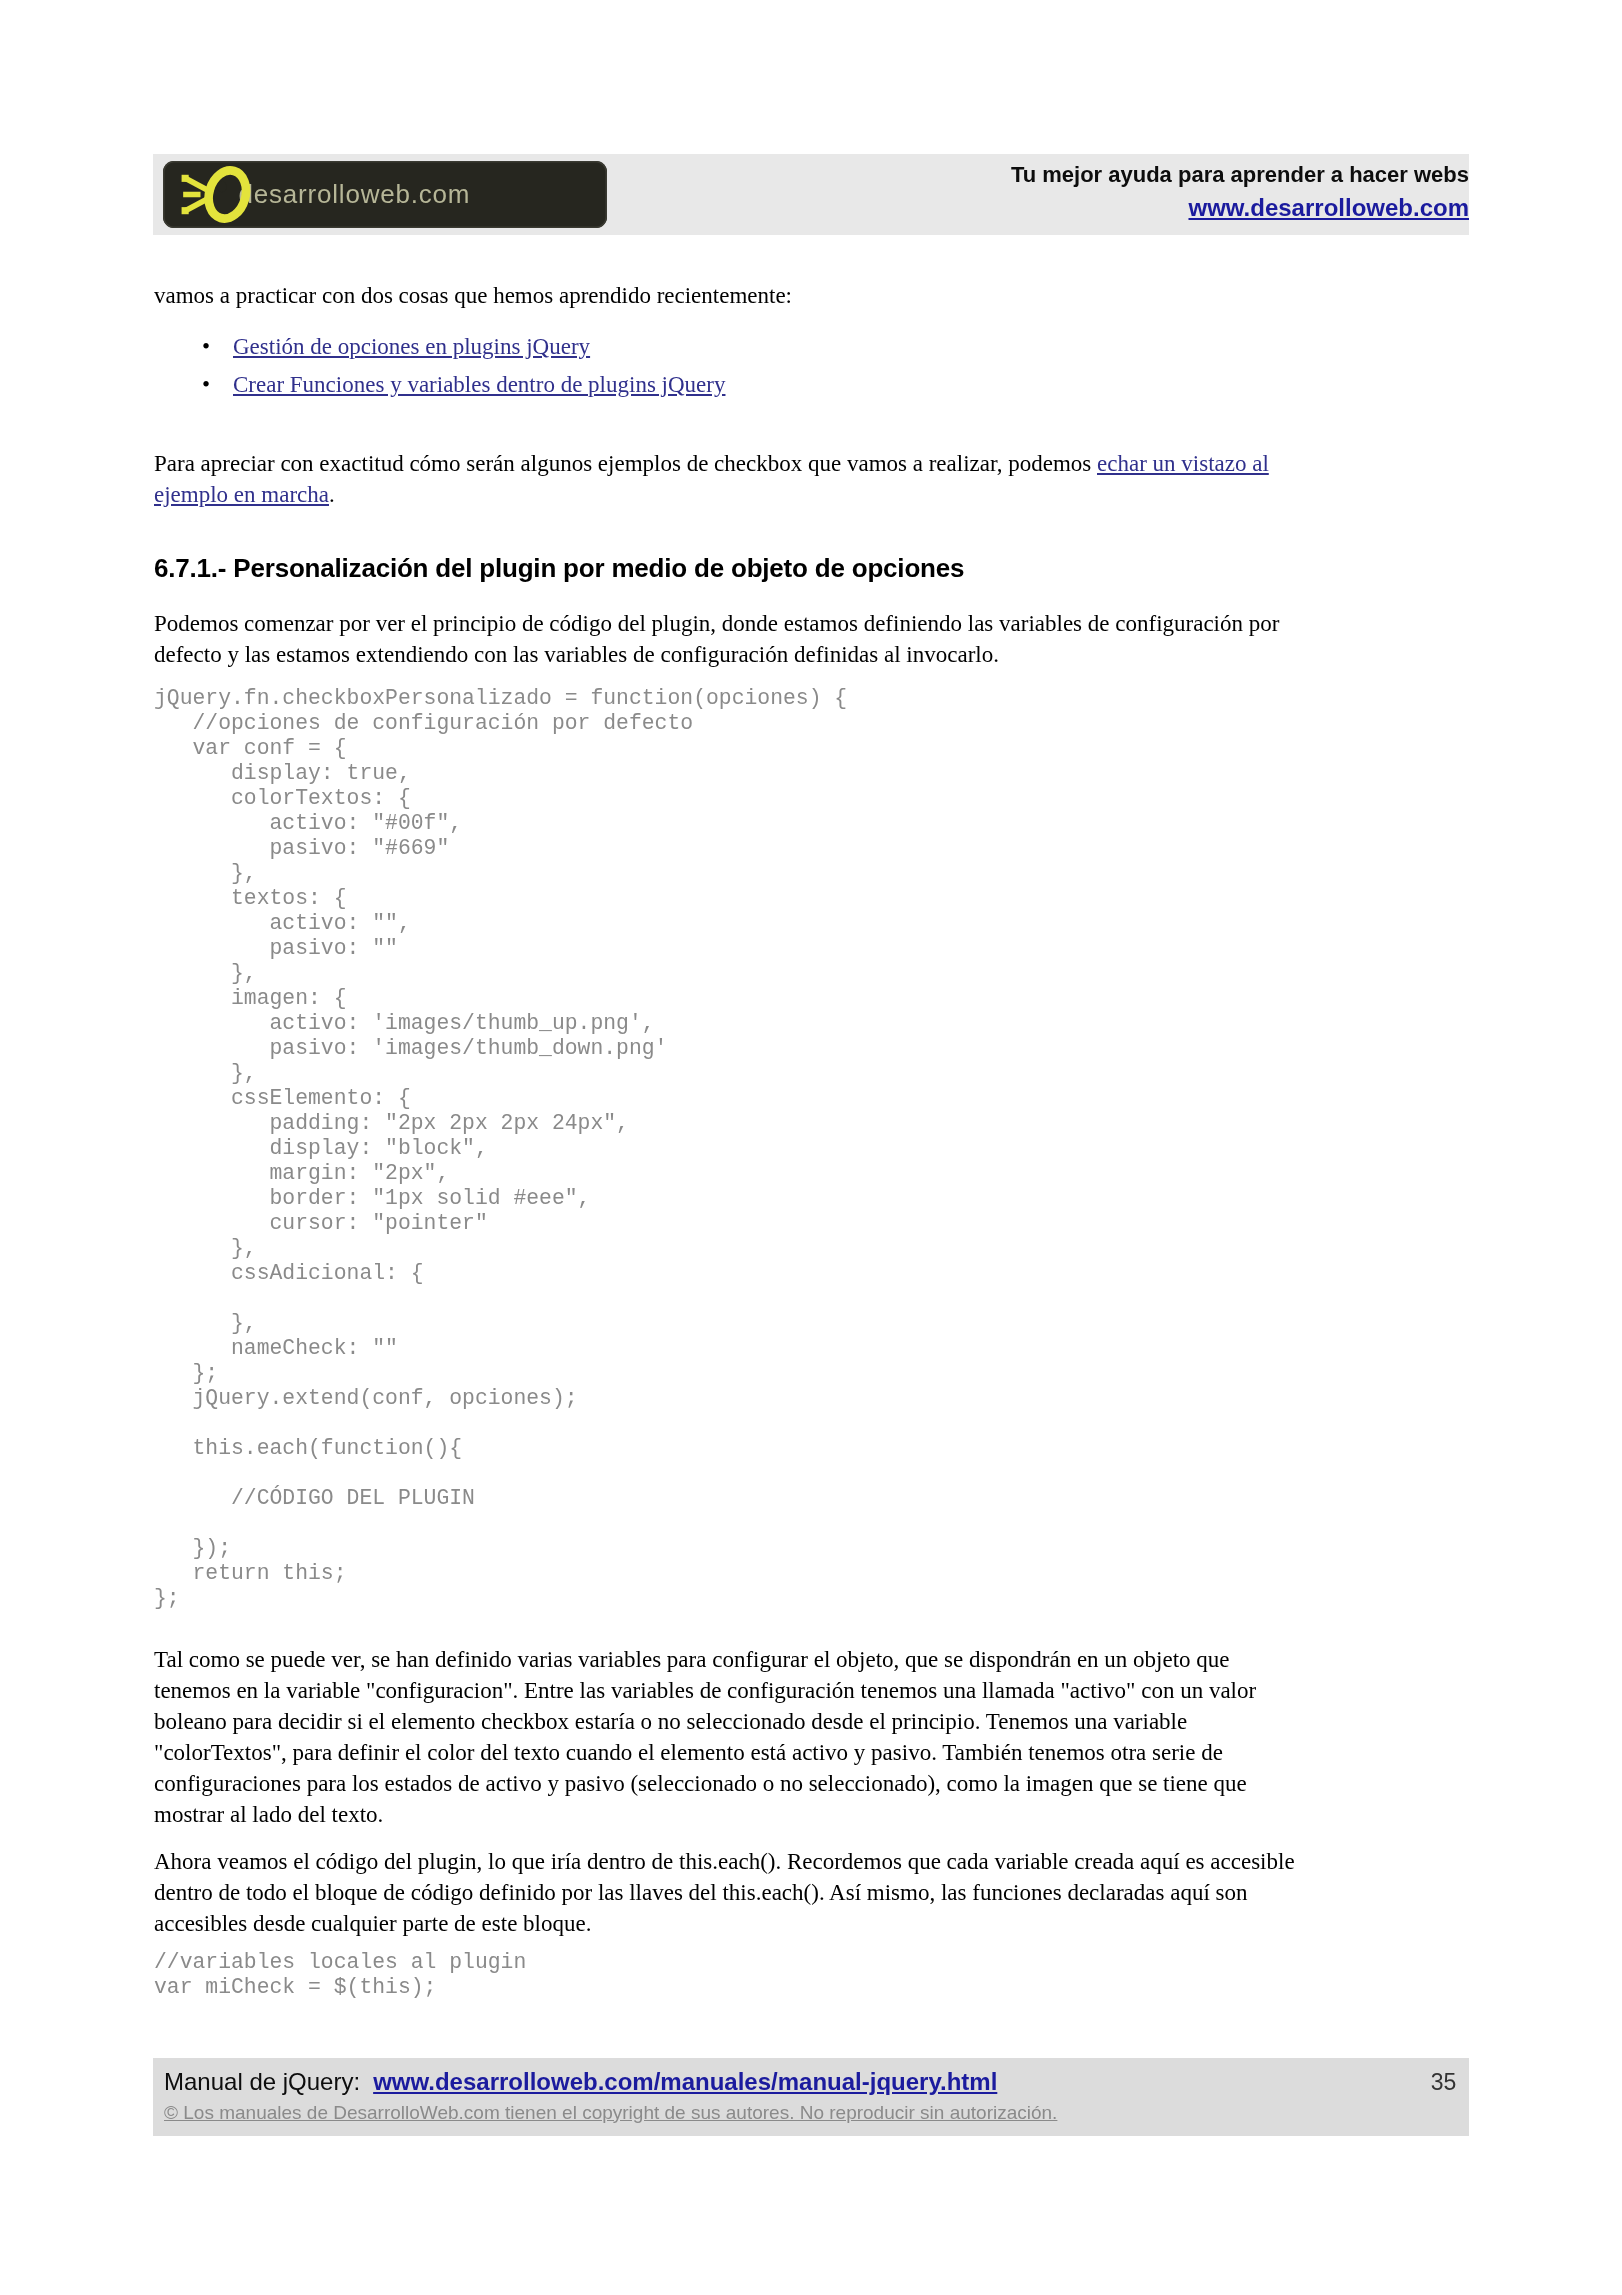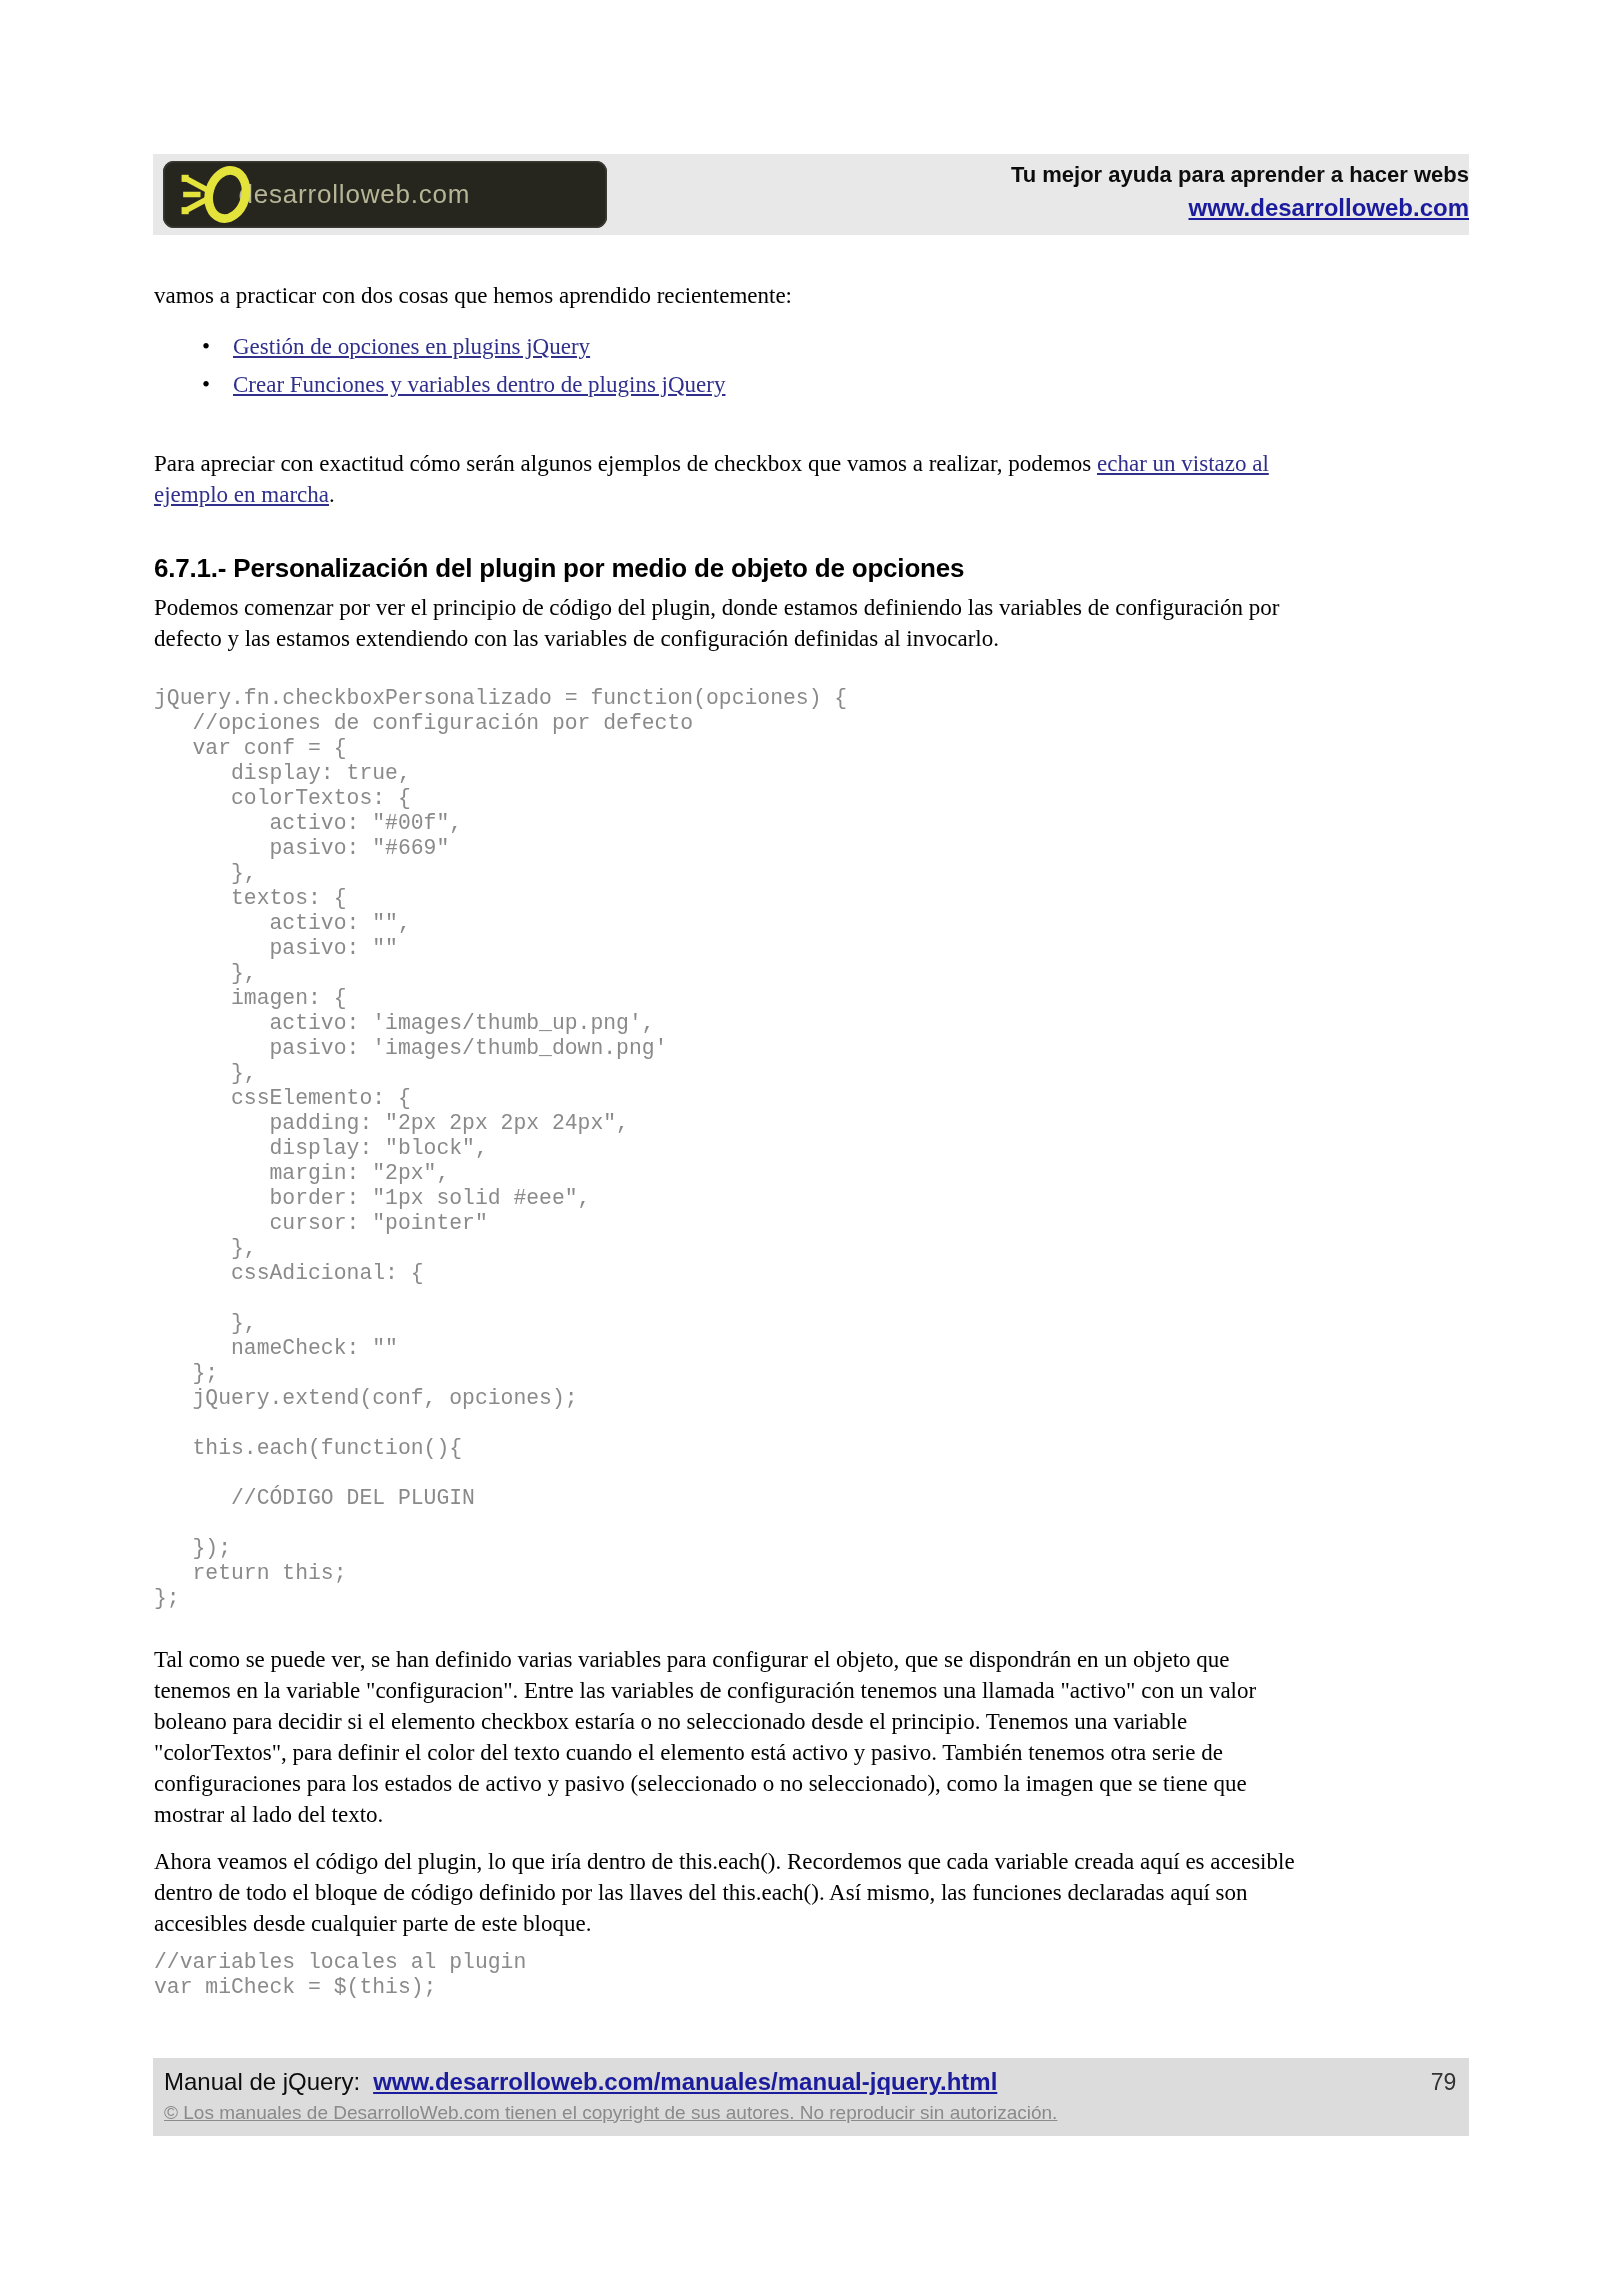--- a/index.html
+++ b/index.html
@@ -61,21 +61,21 @@
 
   #para-apreciar { top:448px; }
 
   #section-heading {
     top:553px;
     font-family:"Liberation Sans", sans-serif;
     font-weight:bold; font-size:26px; letter-spacing:-0.2px;
     color:#000;
   }
 
-  #para-podemos { top:592px; }
+  #para-podemos { top:608px; }
 
   .code {
     font-family:"Liberation Mono", monospace;
     font-size:21.4px; color:#8a8a8a;
   }
   .code > div { white-space:pre; line-height:25px; min-height:25px; }
   #code-block-1 { top:686px; }
   #code-block-2 { top:1950px; }
 
   #para-tal   { top:1644px; }
@@ -206,17 +206,17 @@
     <div>//variables locales al plugin</div>
     <div>var miCheck = $(this);</div>
   </div>
 
 <div id="footer-bar" class="abs">
   <div id="footer-line1">
     <span>
       <span id="footer-label">Manual de jQuery:</span>
       <a id="footer-link">www.desarrolloweb.com/manuales/manual-jquery.html</a>
     </span>
-    <span id="page-number">79</span>
+    <span id="page-number">35</span>
   </div>
   <div id="footer-copyright">© Los manuales de DesarrolloWeb.com tienen el copyright de sus autores. No reproducir sin autorización.</div>
 </div>
 
 
 </body></html>

